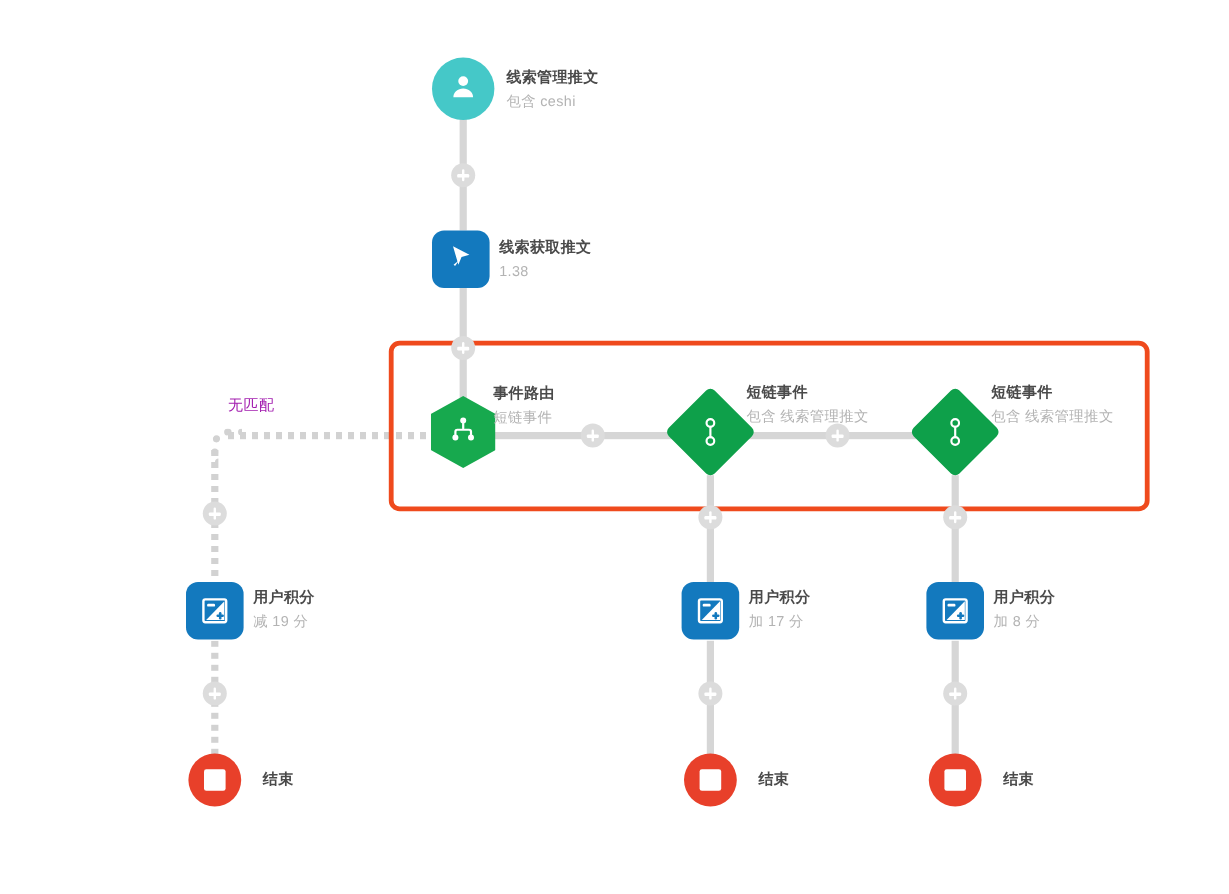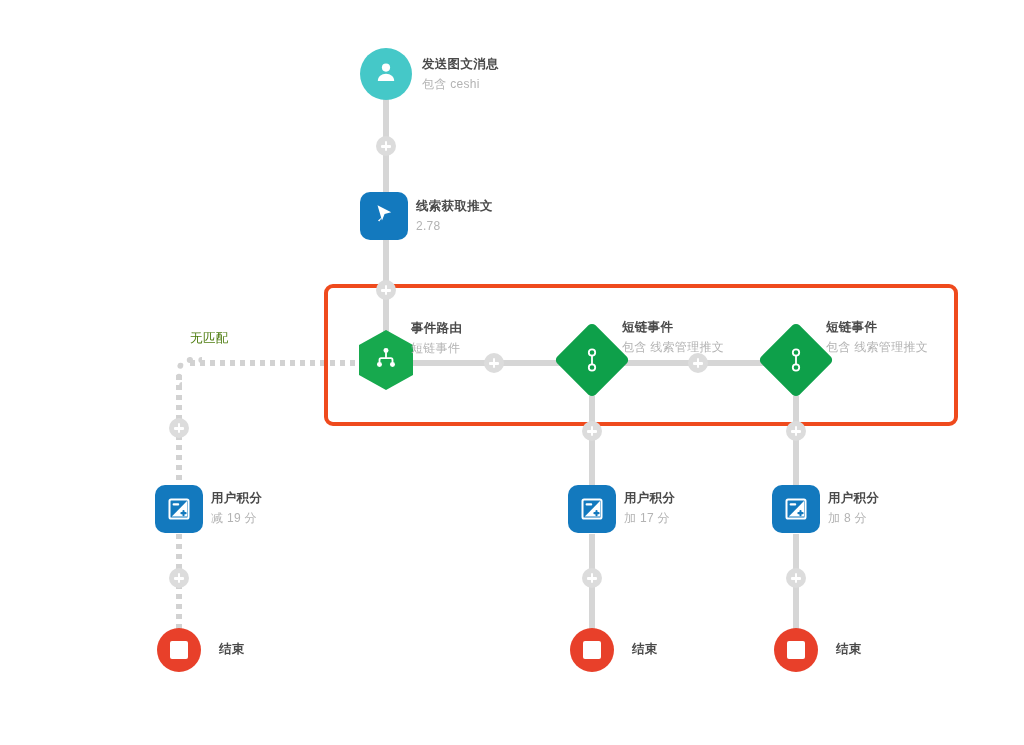--- a/index.html
+++ b/index.html
@@ -152,21 +152,21 @@
     box-sizing: border-box;
     z-index: 4;
     background: transparent;
     pointer-events: none;
   }
 
   
   .branch-label {
     position: absolute;
     font-size: 12.5px;
-    color: #4d7c0f;
+    color: #a21caf;
     letter-spacing: .4px;
     white-space: nowrap;
   }
 </style>
 </head>
 <body>
 
 <div id="canvas">
 
   <div class="vline" style="left:383px; top:98px; height:94px;"></div>
@@ -211,37 +211,37 @@
   <div class="node" style="left:360px; top:48px;">
     <div class="node-shape shape-circle" style="left:0; top:0; background:#45c8c8;">
       <span>
         <svg width="24" height="24" viewBox="0 0 24 24" fill="#ffffff">
           <circle cx="12" cy="7.6" r="4.1"></circle>
           <path d="M3.8 21c0-4.4 3.7-7.3 8.2-7.3s8.2 2.9 8.2 7.3z"></path>
         </svg>
       </span>
     </div>
     <div class="node-label" style="left:62px; top:8px;">
-      <div class="node-title">发送图文消息</div>
+      <div class="node-title">线索管理推文</div>
       <div class="node-sub">包含 ceshi</div>
     </div>
   </div>
 
   <div class="node" style="left:360px; top:192px;">
     <div class="node-shape shape-rsquare" style="left:0; top:0; background:#1379be;">
       <span>
         <svg width="24" height="24" viewBox="0 0 24 24" fill="#ffffff">
           <path d="M5.5 3.2 L19.2 10.3 L12.6 12.1 L10.0 18.6 Z"></path>
           <path d="M10.8 14.6 L7.2 19.6 L6.0 18.6 Z"></path>
         </svg>
       </span>
     </div>
     <div class="node-label" style="left:56px; top:6px;">
       <div class="node-title">线索获取推文</div>
-      <div class="node-sub">2.78</div>
+      <div class="node-sub">1.38</div>
     </div>
   </div>
 
   <div class="node" style="left:359px; top:330px;">
     <div class="node-shape shape-hex" style="left:0; top:0; background:#17a94e;">
       <span>
         <svg width="26" height="26" viewBox="0 0 24 24" fill="none" stroke="#ffffff" stroke-width="1.7">
           <circle cx="12" cy="5" r="2.3" fill="#ffffff" stroke="none"></circle>
           <circle cx="6" cy="18" r="2.3" fill="#ffffff" stroke="none"></circle>
           <circle cx="18" cy="18" r="2.3" fill="#ffffff" stroke="none"></circle>

